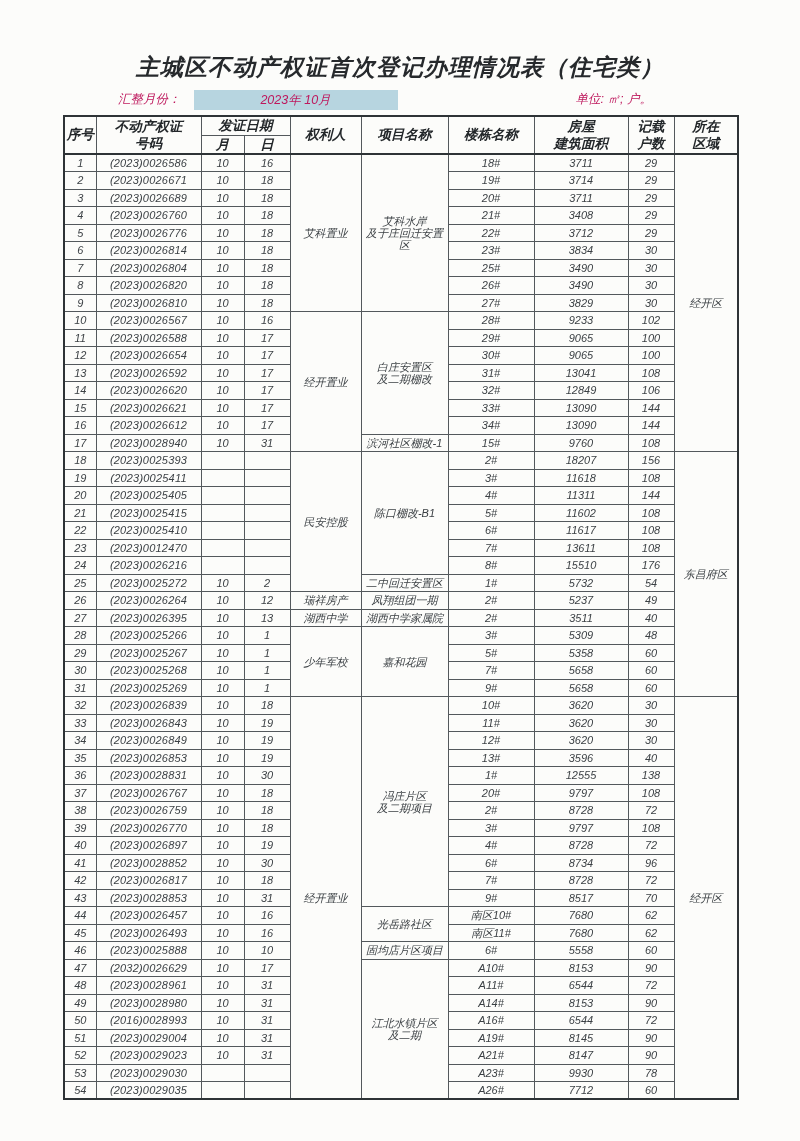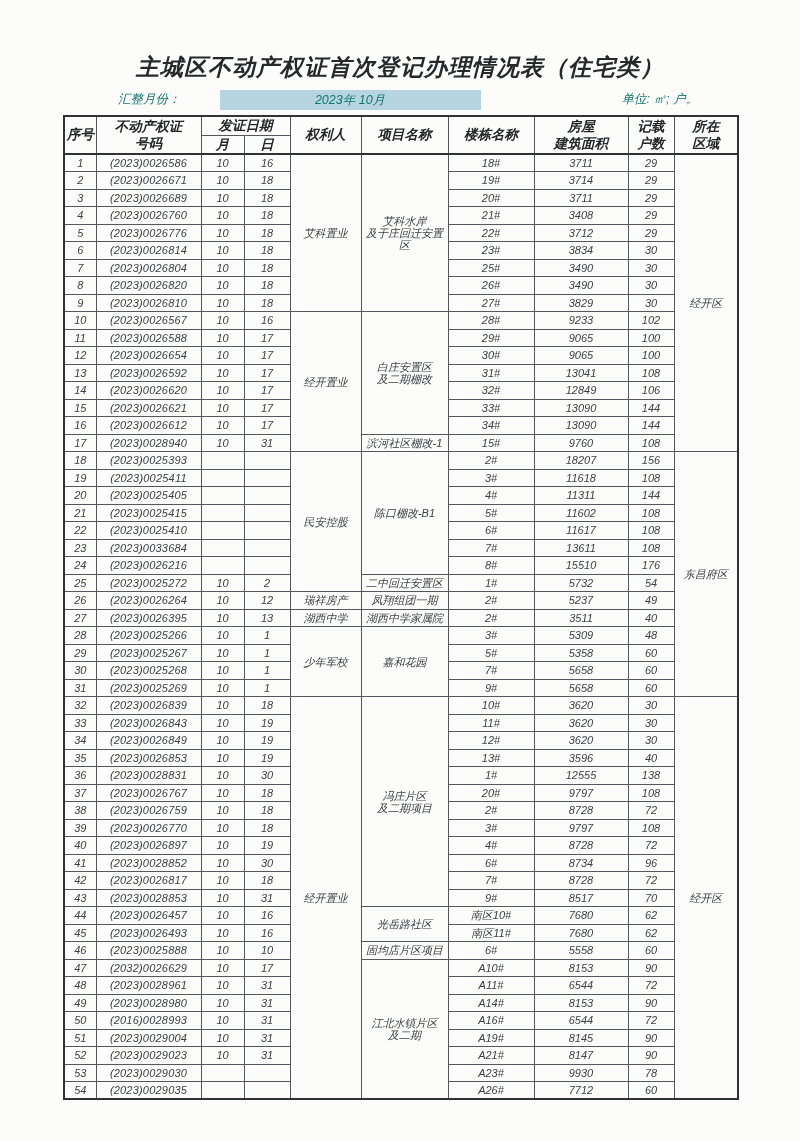--- a/index.html
+++ b/index.html
@@ -10,28 +10,28 @@
     color:#3c4145;
     -webkit-font-smoothing:antialiased;
   }
   .page{position:relative;width:800px;height:1141px;padding-top:52px;box-sizing:border-box;font-style:italic;}
   .title{
     margin:0;text-align:center;font-size:23px;font-weight:bold;color:#26292c;
     letter-spacing:1px;line-height:30px;
   }
   .meta{
     width:674px;margin:7px 0 5px 63px;display:flex;align-items:center;
-    font-size:12.5px;color:#0f766e;height:21px;gap:39px;
+    font-size:12.5px;color:#be185d;height:21px;
   }
   .meta-label{margin-left:55px;white-space:nowrap;}
   .meta-month{
-    width:261px;height:20px;line-height:20px;
+    margin-left:13px;width:204px;height:20px;line-height:20px;
     text-align:center;display:inline-block;
   }
-  .meta-unit{margin-left:auto;margin-right:39px;white-space:nowrap;}
+  .meta-unit{margin-left:auto;margin-right:85px;white-space:nowrap;}
   table.report{
     border-collapse:collapse;table-layout:fixed;
     width:674px;margin-left:63px;
     border:2.5px solid #2e3336;
     background:transparent;
   }
   .report th,.report td{
     border:1px solid #53585c;
     padding:0;margin:0;overflow:hidden;
     text-align:center;vertical-align:middle;
@@ -304,21 +304,21 @@
           <td class="c-seq">22</td>
           <td class="c-cert">(2023)0025410</td>
           <td class="c-mon"></td>
           <td class="c-day"></td>
           <td class="c-bldg">6#</td>
           <td class="c-area">11617</td>
           <td class="c-cnt">108</td>
         </tr>
         <tr>
           <td class="c-seq">23</td>
-          <td class="c-cert">(2023)0033684</td>
+          <td class="c-cert">(2023)0012470</td>
           <td class="c-mon"></td>
           <td class="c-day"></td>
           <td class="c-bldg">7#</td>
           <td class="c-area">13611</td>
           <td class="c-cnt">108</td>
         </tr>
         <tr>
           <td class="c-seq">24</td>
           <td class="c-cert">(2023)0026216</td>
           <td class="c-mon"></td>

